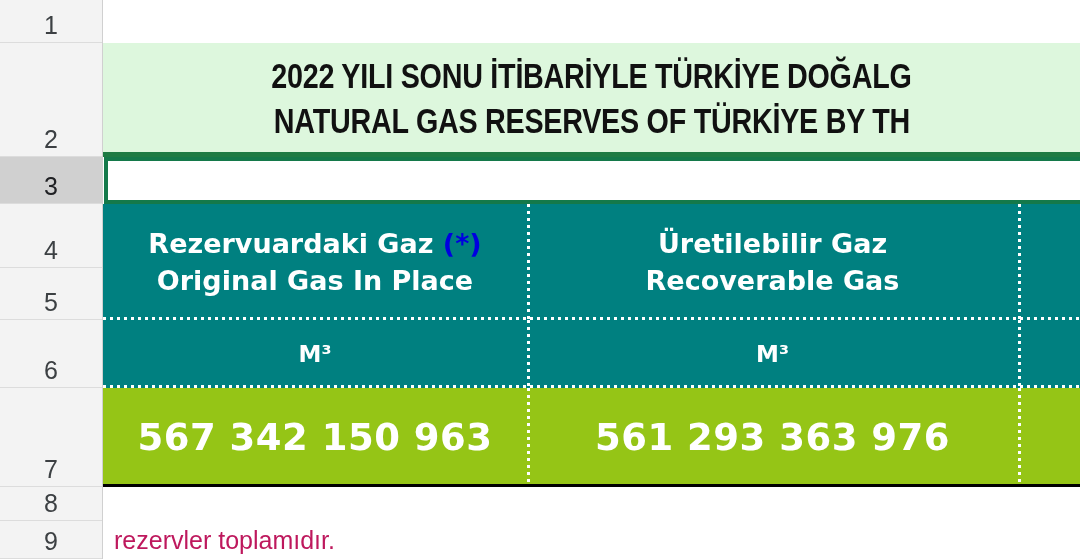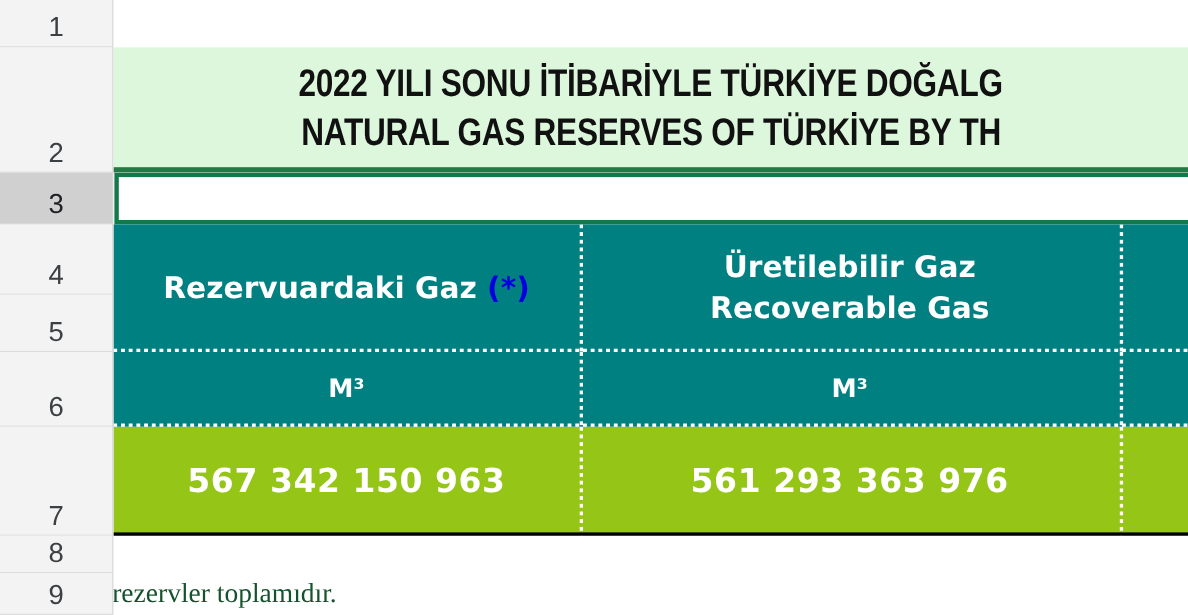--- a/index.html
+++ b/index.html
@@ -175,21 +175,21 @@
     color: #0000e0;
   }
   .unit-text {
     font-family: "DejaVu Sans", sans-serif;
     font-weight: bold;
     font-size: 23px;
   }
   .value-text {
     font-family: "DejaVu Sans", sans-serif;
     font-weight: bold;
-    font-size: 30px;
+    font-size: 37px;
     letter-spacing: 0.5px;
     white-space: nowrap;
   }
 
   #bottom-rule {
     position: absolute;
     left: 0;
     width: 977px;
     height: 3px;
     background: #000000;
@@ -197,25 +197,25 @@
   }
 
   
   #band-row8 { background: #ffffff; }
   #band-row9 {
     background: #ffffff;
     display: flex;
     align-items: center;
   }
   #footnote {
-    font-family: Liberation Serif, serif;
+    font-family: Liberation Sans, sans-serif;
     font-size: 25px;
-    color: #14532d;
+    color: #be185d;
     white-space: nowrap;
-    padding-left: 0px;
+    padding-left: 12px;
     margin-left: -1px;
   }
 </style>
 </head>
 <body>
 
 <div id="sheet">
 
   <div id="row-gutter">
     <div class="row-head" style="top:0px;height:43px;">
@@ -257,20 +257,21 @@
     </div>
 
     <div class="band" id="band-sel" style="top:157px;height:47px;">
       <div id="sel-cell"></div>
     </div>
 
     <div class="band teal" style="top:204px;height:116px;">
       <div class="cols">
         <div class="col col-1">
           <div class="hdr-line"><span>Rezervuardaki  Gaz </span><span class="hdr-star">(*)</span></div>
+          <div class="hdr-line">Original Gas In Place</div>
         </div>
         <div class="col col-2">
           <div class="hdr-line">Üretilebilir  Gaz</div>
           <div class="hdr-line">Recoverable Gas</div>
         </div>
         <div class="col col-3">
           <div class="hdr-line"></div>
         </div>
       </div>
       <div class="vdiv" style="left:424px;"></div>

